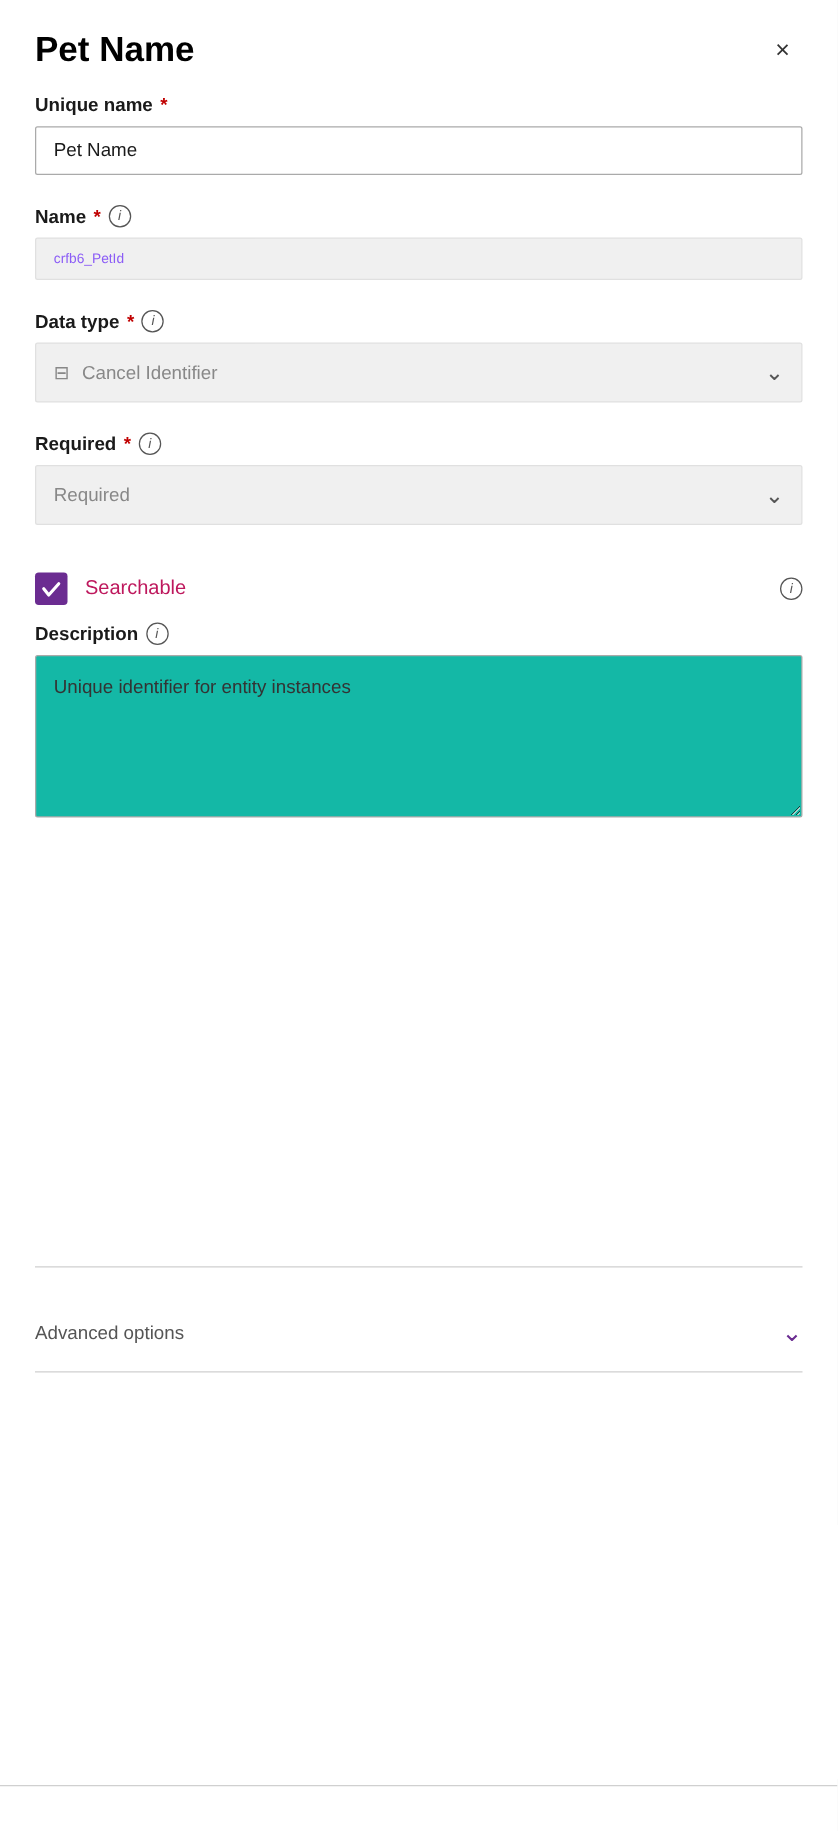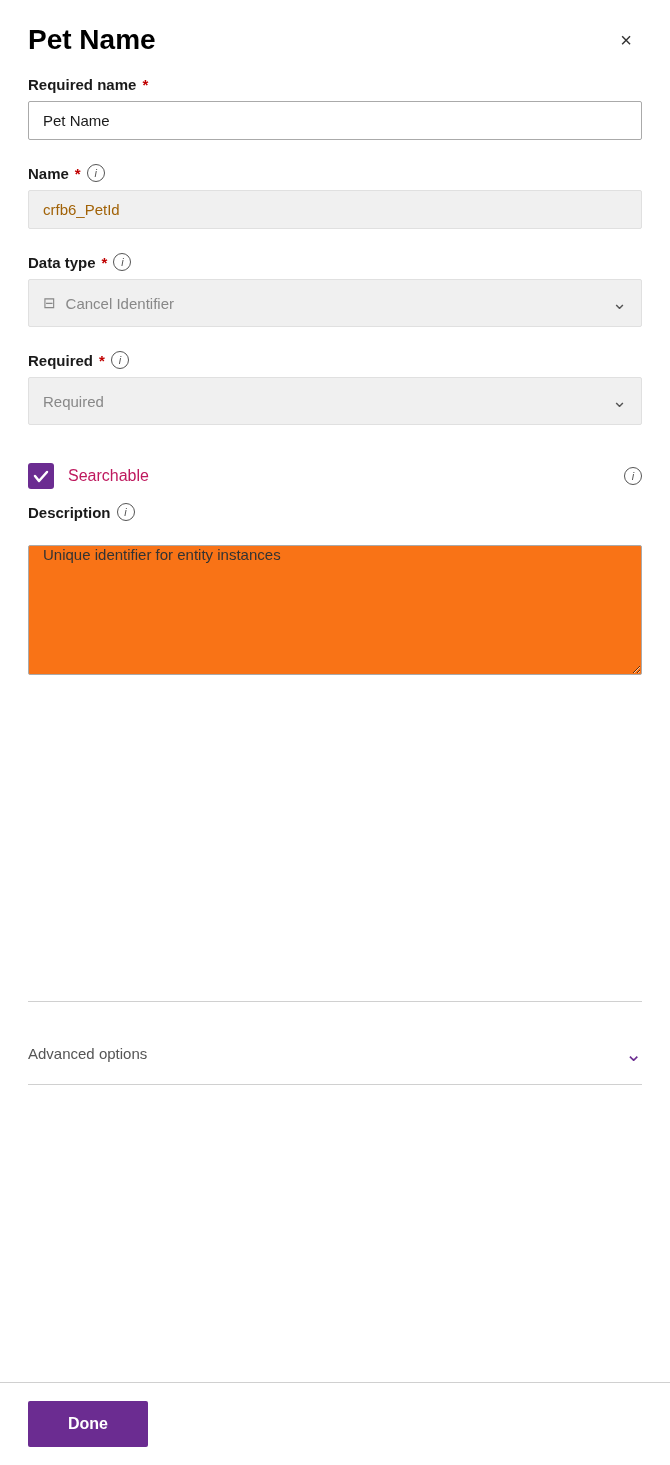--- a/index.html
+++ b/index.html
@@ -99,22 +99,22 @@
       color: #1a1a1a;
       background: #ffffff;
       outline: none;
     }
 
     .readonly-input {
       width: 100%;
       padding: 10px 14px;
       border: 1.5px solid #e0e0e0;
       border-radius: 2px;
-      font-size: 15px;
-      color: #a16207;
+      font-size: 11px;
+      color: #8b5cf6;
       background: #f0f0f0;
       outline: none;
     }
 
     .select-field {
       width: 100%;
       padding: 12px 14px;
       border: 1.5px solid #e0e0e0;
       border-radius: 2px;
       font-size: 15px;
@@ -173,30 +173,29 @@
 
     .checkbox-label {
       font-size: 16px;
       color: #be185d;
       flex: 1;
     }
 
     .description-textarea {
       width: 100%;
       min-height: 130px;
-      padding: 0 14px;
+      padding: 16px 14px;
       border: 1.5px solid #aaa;
       border-radius: 2px;
       font-size: 15px;
       color: #333;
-      background: #f97316;
+      background: #14b8a6;
       resize: vertical;
       outline: none;
       font-family: inherit;
-      margin-top: 16px;
     }
 
     .divider {
       border: none;
       border-top: 1px solid #d0d0d0;
       margin: 0 28px;
     }
 
     .advanced-options-row {
       display: flex;
@@ -263,21 +262,21 @@
 
   <div class="panel-header">
     <span class="panel-title">Pet Name</span>
     <button class="close-btn">×</button>
   </div>
 
   <div class="panel-content">
 
     <div class="field-group">
       <div class="field-label">
-        <span>Required name</span>
+        <span>Unique name</span>
         <span class="required-star">*</span>
       </div>
       <input class="text-input" type="text" value="Pet Name" style="">
     </div>
 
     <div class="field-group">
       <div class="field-label">
         <span>Name</span>
         <span class="required-star">*</span>
         <span class="info-icon">i</span>
@@ -337,16 +336,15 @@
   <hr class="divider">
   <div class="advanced-options-row">
     <span class="advanced-options-label">Advanced options</span>
     <span class="advanced-chevron">⌄</span>
   </div>
   <hr class="divider">
 
   <div class="spacer"></div>
 
   <div class="panel-footer">
-    <button class="btn-done">Done</button>
   </div>
 
 </div>
 
 </body></html>

